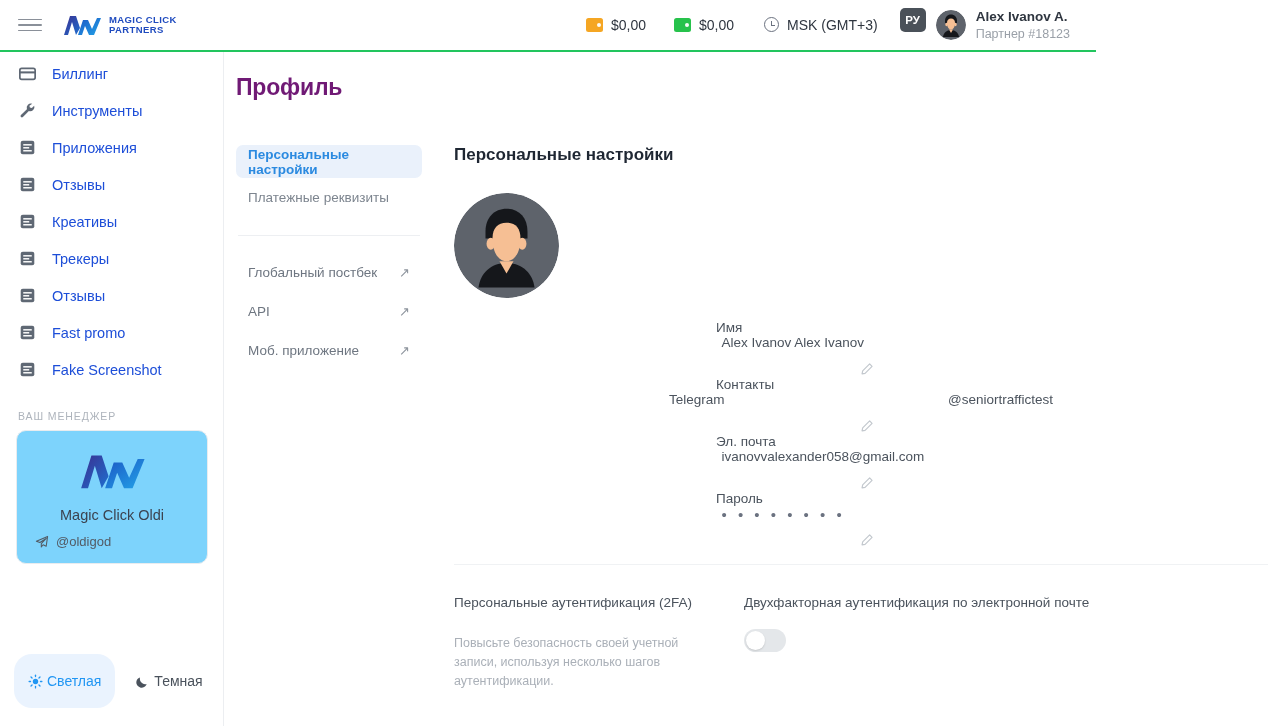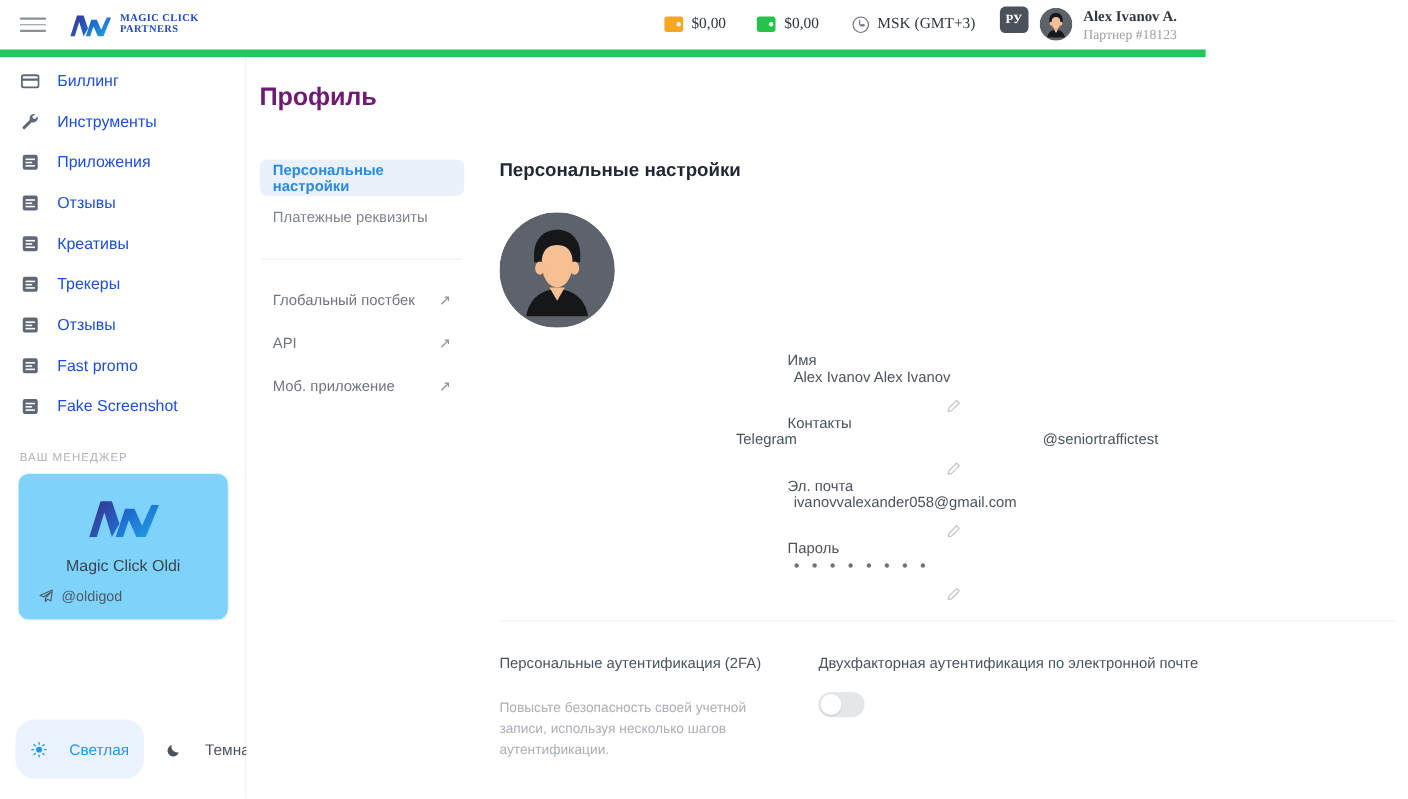--- a/index.html
+++ b/index.html
@@ -10,24 +10,23 @@
     font-family:"Liberation Sans", sans-serif;
     overflow:hidden;
     color:#3b4252;
   }
 
   
   .header {
     position:absolute; top:0; left:0;
     width:1096px; height:52px;
     background:#ffffff;
-    border-bottom:7px solid #22c55e;
+    border-bottom:2px solid #22c55e;
     display:flex; align-items:center;
     z-index:20;
-    font-family:Liberation Serif, serif;
   }
   .hamburger {
     margin-left:18px; width:24px; height:24px;
     display:flex; flex-direction:column; justify-content:center; gap:4px;
     cursor:pointer;
   }
   .hamburger span { display:block; height:1.6px; background:#8a9099; border-radius:1px; }
 
   .brand { margin-left:19px; display:flex; align-items:center; gap:6px; cursor:pointer; }
   .brand-text { display:flex; flex-direction:column; line-height:1.05; }
@@ -114,21 +113,21 @@
     display:flex; align-items:center; gap:7px;
     font-size:13px; color:#525a64; margin-top:11px; cursor:pointer;
     align-self:flex-start; padding-left:18px;
   }
 
   .theme-row {
     position:absolute; bottom:18px; left:14px;
     display:flex; align-items:center; gap:6px;
   }
   .theme-btn {
-    display:flex; align-items:center; gap:20px;
+    display:flex; align-items:center; gap:4px;
     padding:19px 14px; border-radius:18px;
     font-size:14px; cursor:pointer; border:none; background:transparent;
     font-family:"Liberation Sans", sans-serif;
   }
   .theme-btn.active { background:#eaf3fe; color:#2196f3; }
   .theme-btn.idle   { color:#4a525c; }
 
   
   .main {
     position:absolute; top:52px; left:224px;

